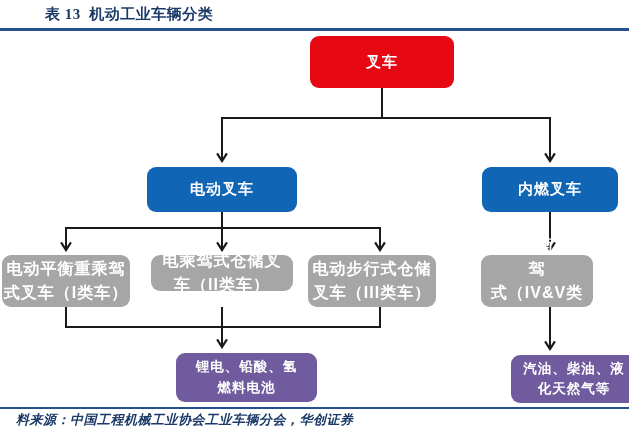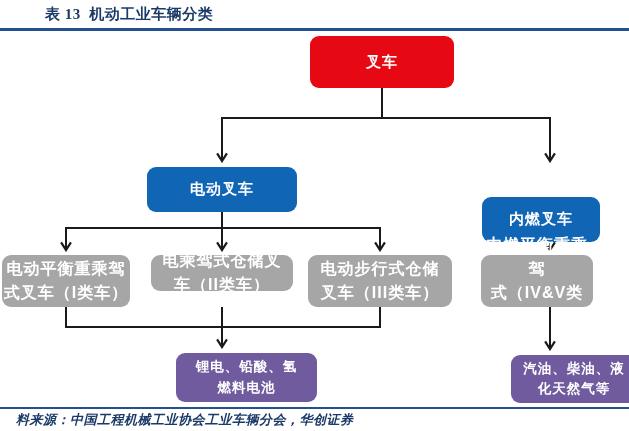--- a/index.html
+++ b/index.html
@@ -27,24 +27,24 @@
     text-align:center;letter-spacing:1px;line-height:1.5;
   }
   .node span{display:block;}
   .red{background:var(--red);font-size:15px;justify-content:center;}
   .blue{background:var(--blue);font-size:15px;}
   .gray{background:var(--gray);font-size:16px;}
   .purple{background:var(--purple);font-size:13.5px;margin-left:24px;}
   
   #n-root      {left:310px;top:36px; width:144px;height:52px;}
   #n-electric  {left:147px;top:167px;width:150px;height:45px;justify-content:center;}
-  #n-comb      {left:482px;top:167px;width:118px;height:45px;margin-top:30px;}
+  #n-comb      {left:482px;top:167px;width:136px;height:45px;}
   #n-class1    {left:2px;  top:255px;width:128px;height:52px;}
   #n-class2    {left:151px;top:255px;width:142px;height:36px;}
-  #n-class3    {left:308px;top:255px;width:144px;height:52px;}
+  #n-class3    {left:308px;top:255px;width:128px;height:52px;}
   #n-class45   {left:481px;top:255px;width:112px;height:52px;}
   #n-epower    {left:152px;top:353px;width:141px;height:49px;}
   #n-cpower    {left:487px;top:355px;width:126px;height:48px;border-radius:9px;}
 </style>
 </head>
 <body>
 
 <div id="page">
 
   <div class="page-title">表 13  机动工业车辆分类</div>

